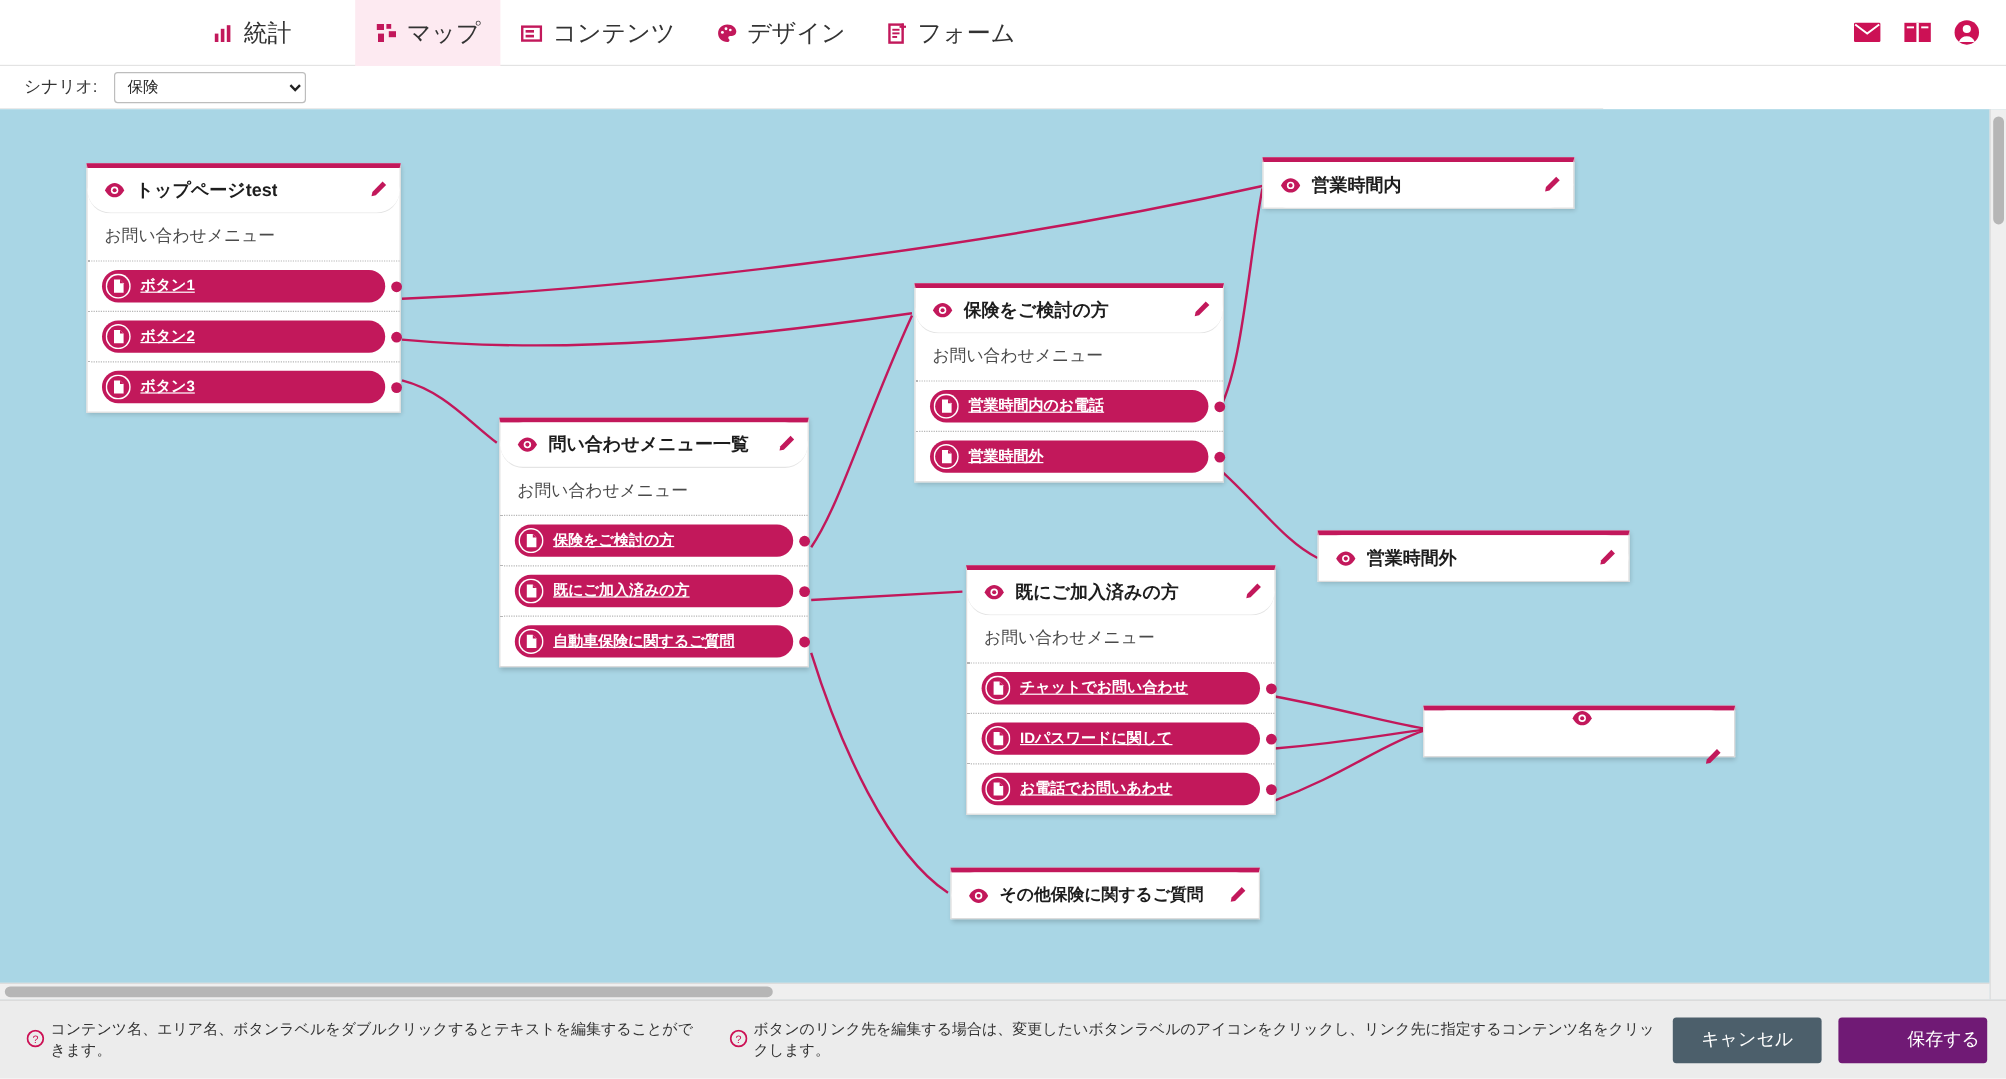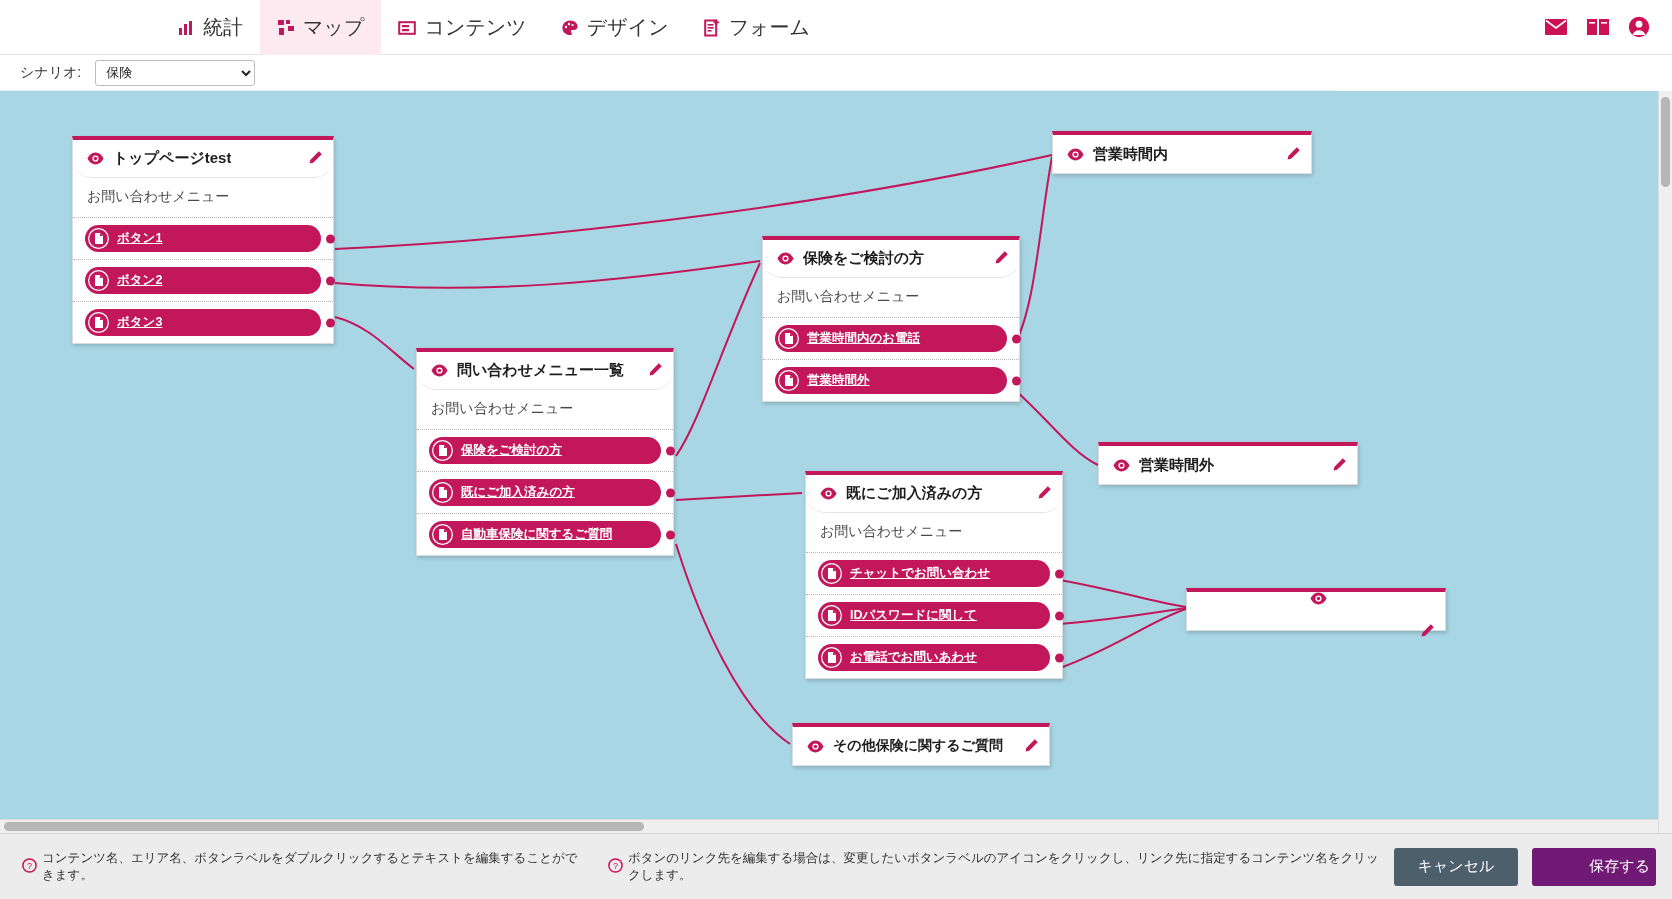--- a/index.html
+++ b/index.html
@@ -17,21 +17,21 @@
     position: absolute; top: 0; left: 0; width: 1672px; height: 55px;
     background: #ffffff; border-bottom: 1px solid #e3e3e3;
     display: flex; align-items: stretch;
   }
   .nav { display: flex; align-items: stretch; margin-left: 160px; }
   .nav-item {
     display: flex; align-items: center; gap: 8px;
     padding: 0 17px; height: 55px; cursor: pointer;
     font-size: 20px; color: #333; white-space: nowrap;
   }
-  .nav-item.active { background: #fdeaf1; }
+  .nav-item.active { background: #fdeaf1; margin-left: 36px; }
   .nav-item .ico { display: flex; align-items: center; }
   .topbar-right {
     margin-left: auto; display: flex; align-items: center; gap: 18px;
     padding-right: 22px;
   }
   .topbar-right .ico { cursor: pointer; display: flex; align-items: center; }
 
   
   .scenario-bar {
     position: absolute; top: 55px; left: 0; width: 1336px; height: 36px;

